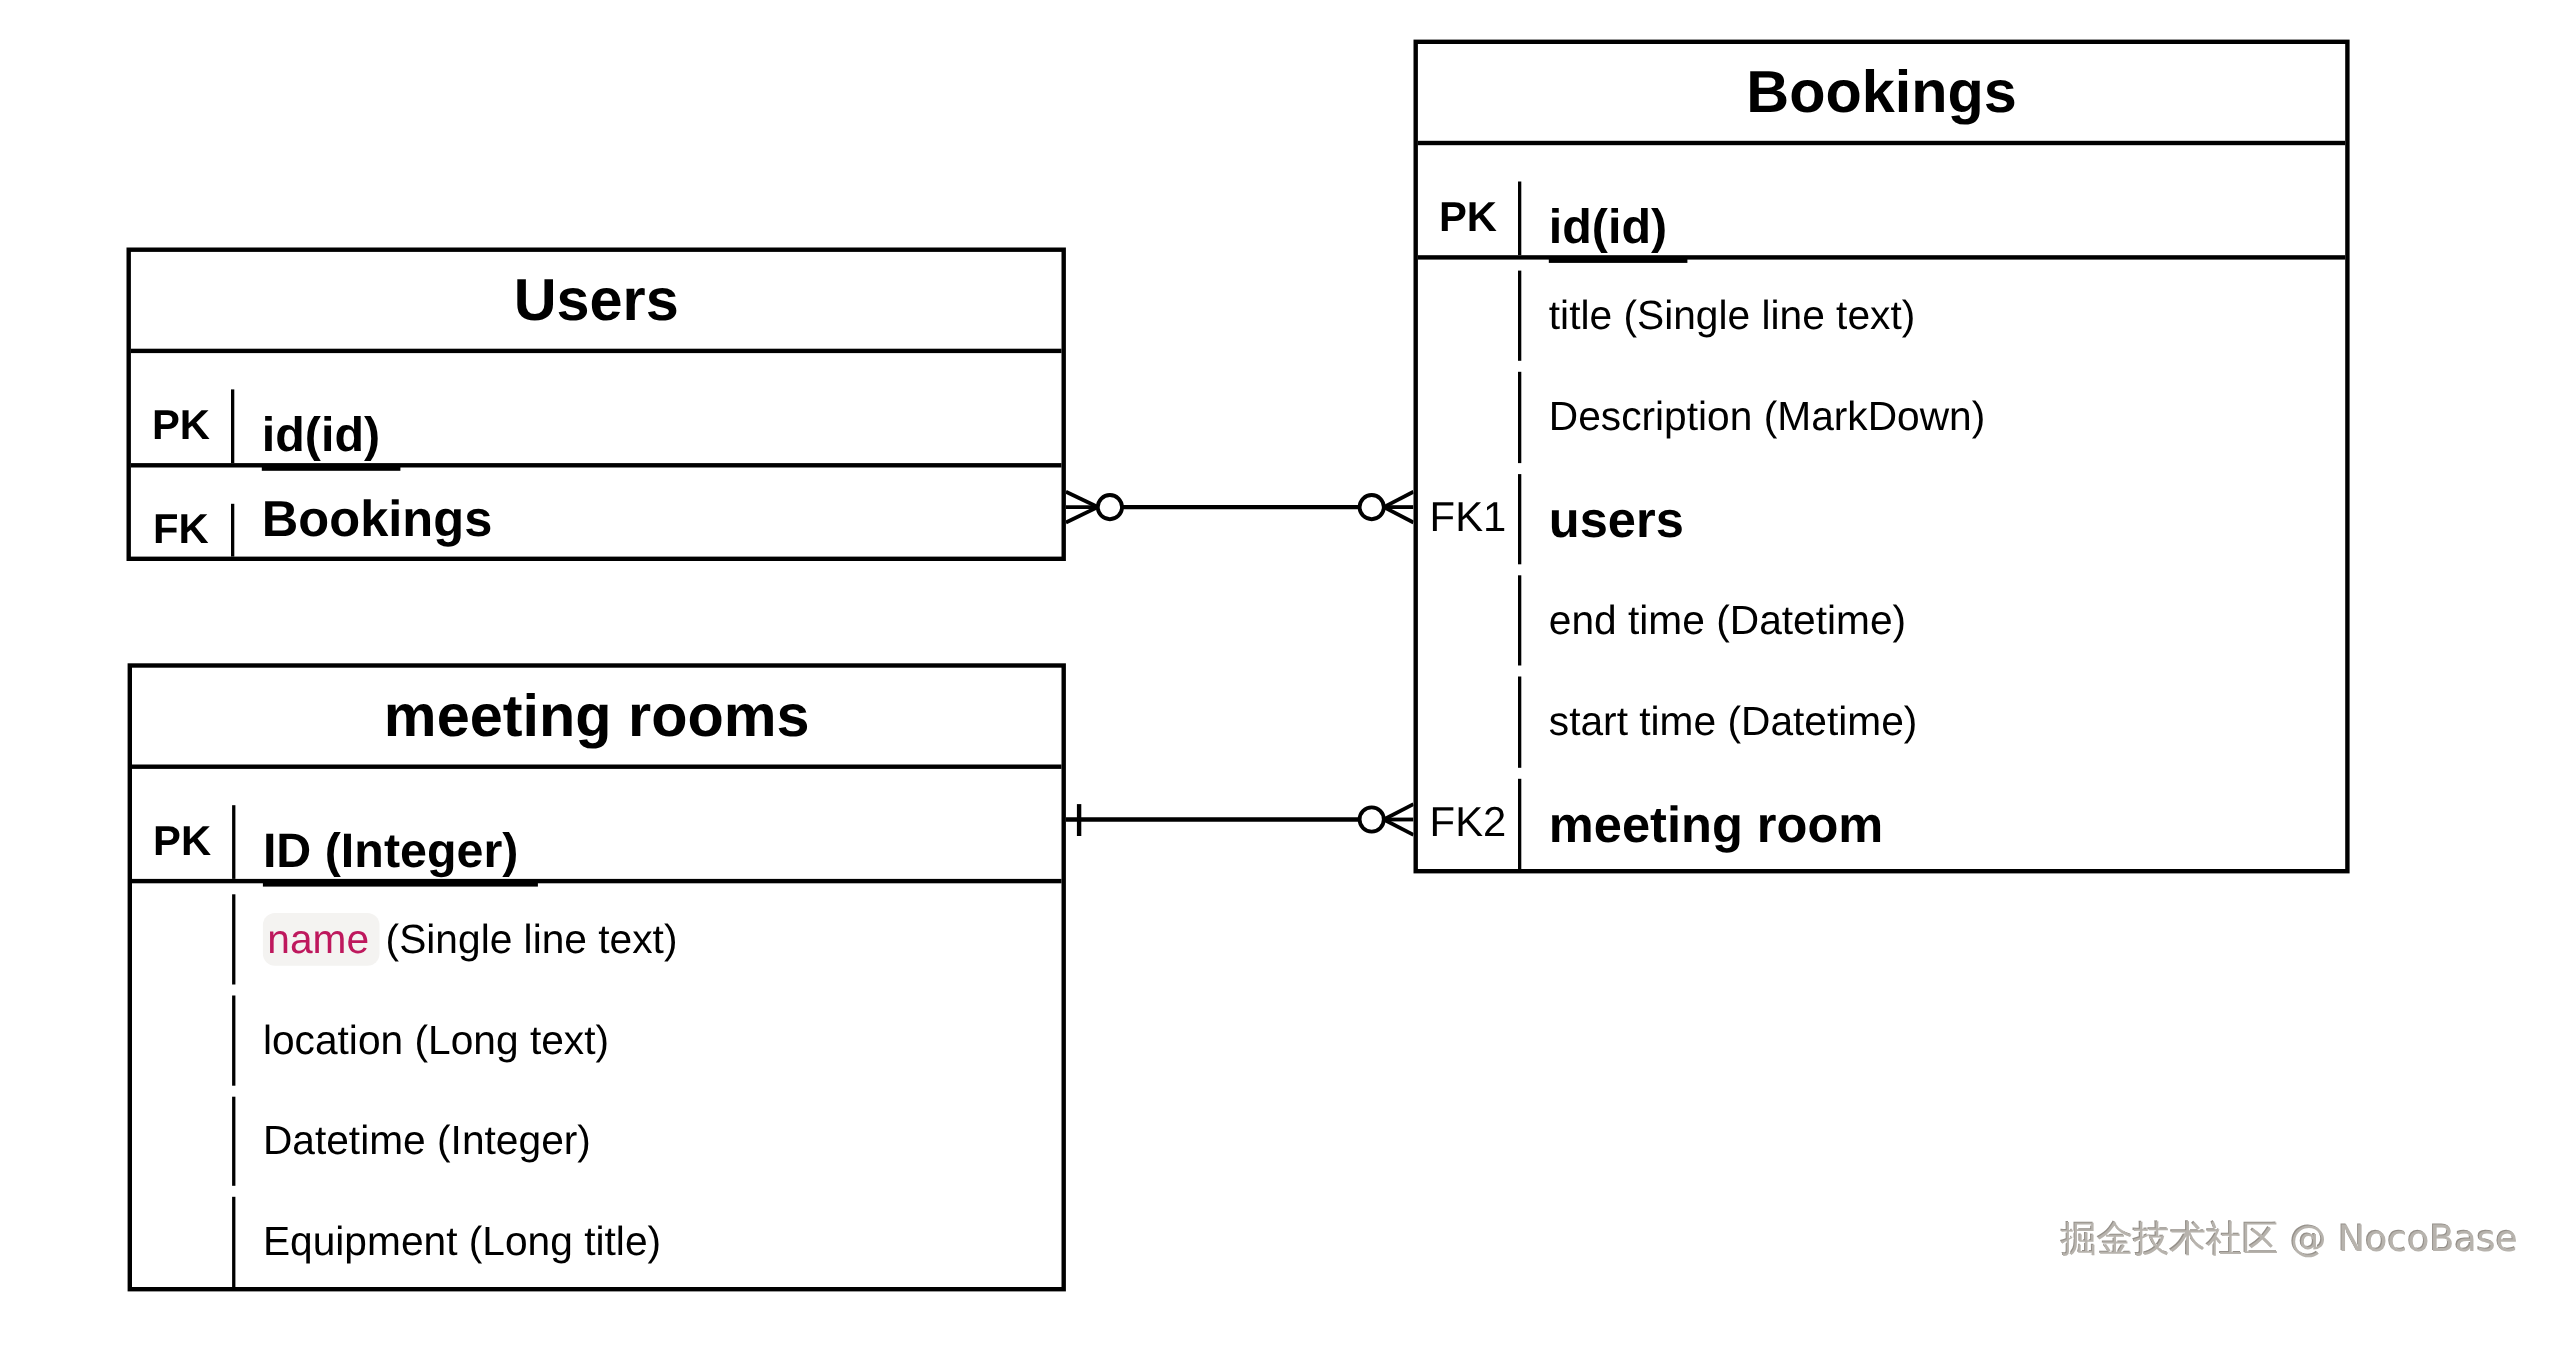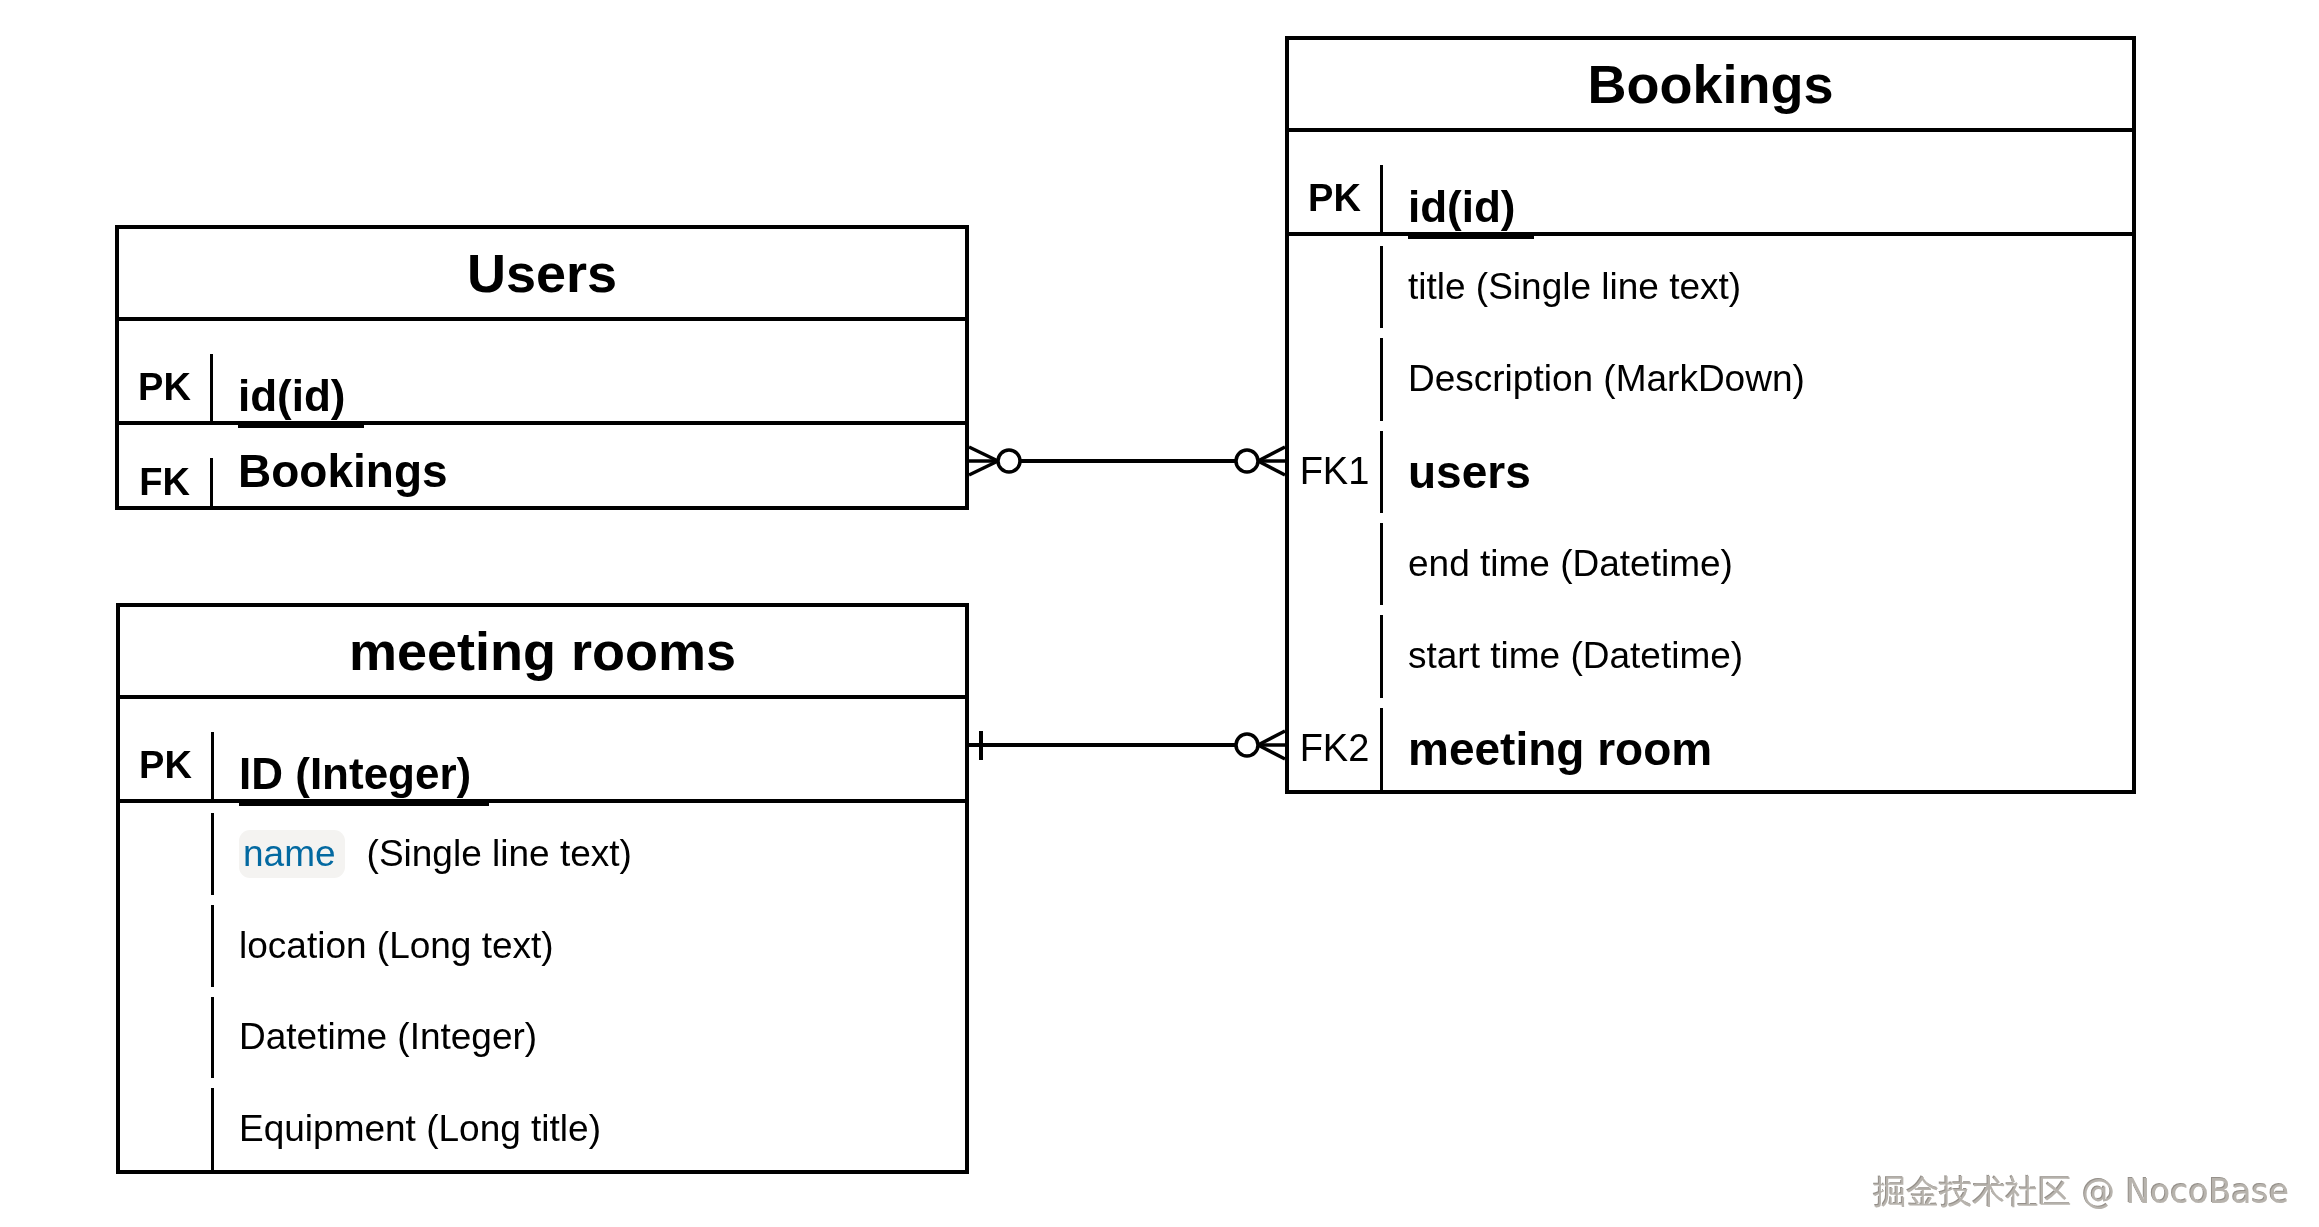--- a/index.html
+++ b/index.html
@@ -74,36 +74,36 @@
     padding-right: 18px;
     padding-bottom: 3px;
     margin-top: 47px;
   }
   .fk-name {
     font-weight: bold;
     font-size: 46px;
   }
   .hl-word {
     background: #f4f3f1;
-    color: #0369a1;
+    color: #be185d;
     padding: 3px 9px 3px 4px;
-    margin-right: 22px;
+    margin-right: 6px;
     border-radius: 11px;
   }
 
   #relationship-layer {
     position: absolute;
     left: 0; top: 0;
     width: 2319px; height: 1227px;
     pointer-events: none;
   }
 
   #watermark {
     position: absolute;
-    top: 1170px;
+    top: 1104px;
     right: 30px;
     font-size: 33px;
     font-family: "DejaVu Sans", "Liberation Sans", sans-serif;
     color: #b7b3ad;
     text-shadow: 1px 1px 0 #ffffff, -1px -1px 0 #95908a;
     white-space: nowrap;
   }
 </style>
 </head>
 <body>

